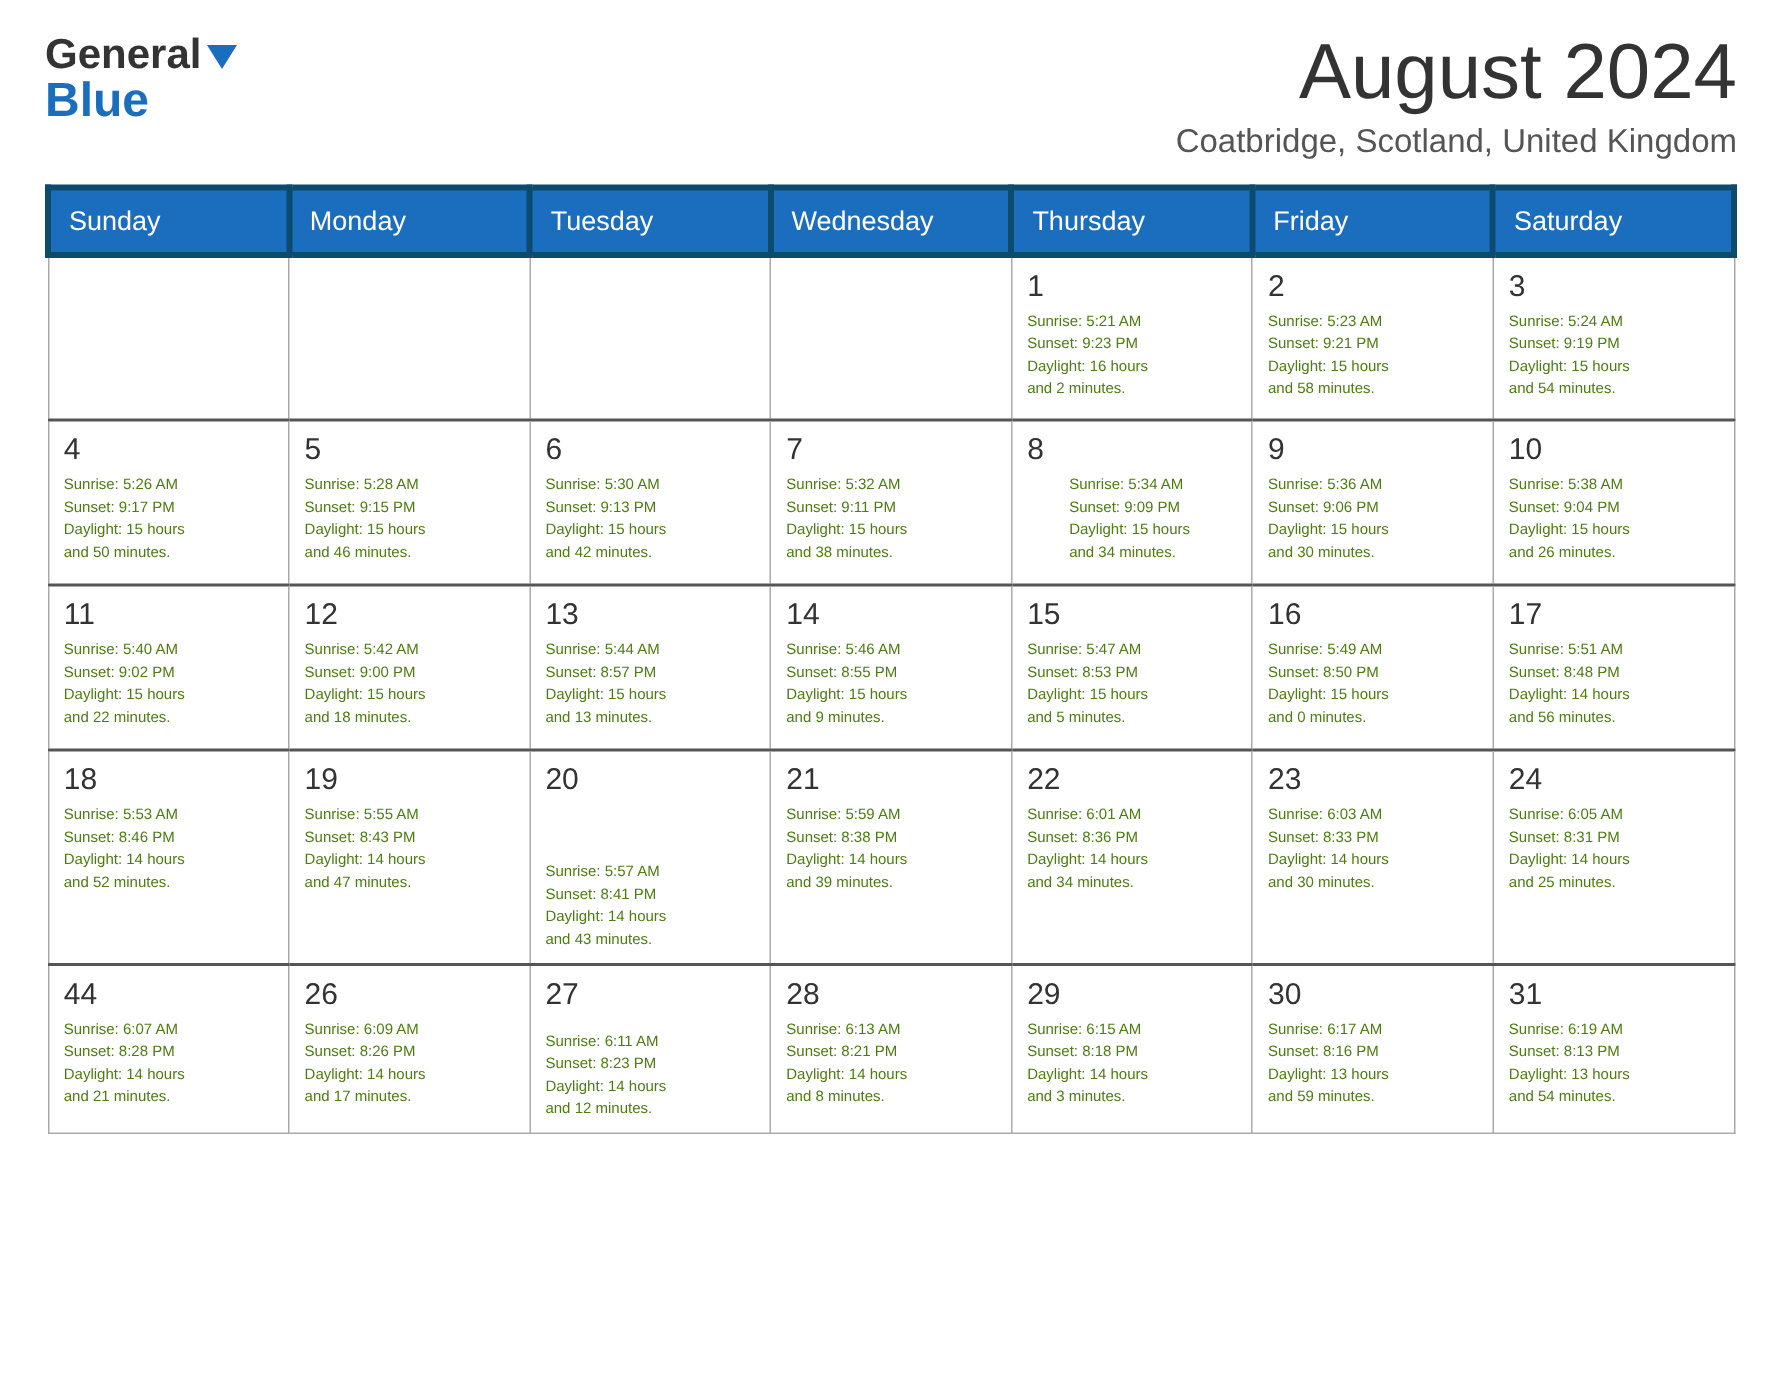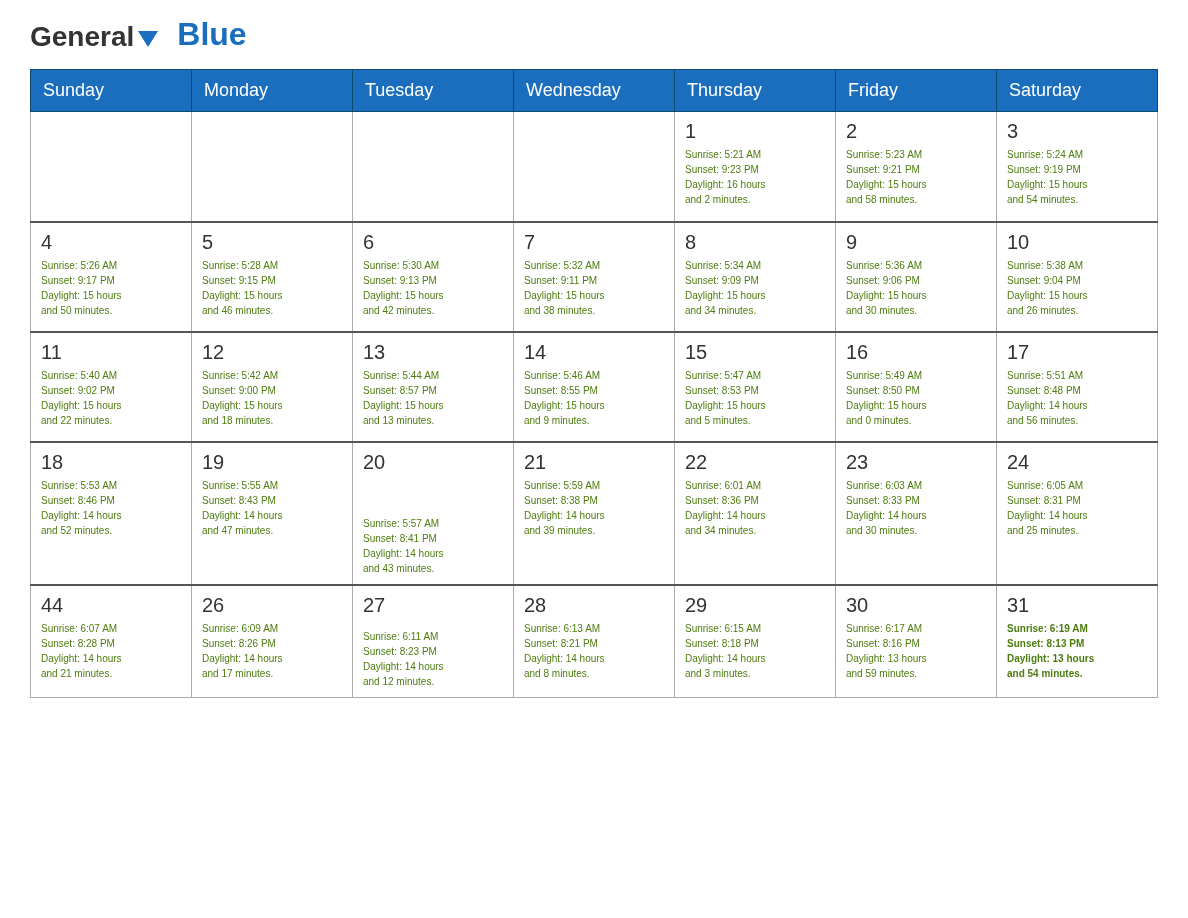--- a/index.html
+++ b/index.html
@@ -36,21 +36,21 @@
       border-collapse: collapse;
       border: 1px solid #888;
     }
     .calendar-table th {
       background-color: #1a6ebd;
       color: #fff;
       font-size: 18px;
       font-weight: normal;
       padding: 10px 12px;
       text-align: left;
-      border: 1px solid #0c4a6e;
+      border: 4px solid #0c4a6e;
     }
     .calendar-table td {
       vertical-align: top;
       padding: 8px 10px;
       border: 1px solid #aaa;
       width: 14.28%;
       height: 110px;
     }
     .day-number {
       font-size: 20px;
@@ -69,21 +69,21 @@
     tr td {
       background: #fff;
     }
     .calendar-table tbody tr:not(:last-child) td {
       border-bottom: 2px solid #555;
     }
 
     
     .logo-container {
       display: flex;
-      gap: 19px;
+      flex-direction: column;
     }
     .logo-top {
       display: flex;
       align-items: center;
     }
     .logo-general {
       font-size: 28px;
       font-weight: bold;
       color: #333;
     }
@@ -109,20 +109,22 @@
 
 <div class="header-area">
   <div class="logo-container">
     <div class="logo-top">
       <span class="logo-general">General</span>
       <span class="logo-triangle"></span>
     </div>
     <div class="logo-bottom">Blue</div>
   </div>
   <div class="title-area">
+    <div class="month-title">August 2024</div>
+    <div class="location-title">Coatbridge, Scotland, United Kingdom</div>
   </div>
 </div>
 
 <table class="calendar-table">
   <thead>
     <tr>
     <th>Sunday</th>
         <th>Monday</th>
         <th>Tuesday</th>
         <th>Wednesday</th>
@@ -183,21 +185,21 @@
         </td>
         <td>
           <div class="day-number">7</div>
           <div class="day-info" style="white-space: pre-line;">Sunrise: 5:32 AM
 Sunset: 9:11 PM
 Daylight: 15 hours
 and 38 minutes.</div>
         </td>
         <td>
           <div class="day-number">8</div>
-          <div class="day-info" style="white-space: pre-line;">Sunrise: 5:34 AM
+          <div class="day-info" style="white-space: pre-line; margin-left: 28px;">Sunrise: 5:34 AM
 Sunset: 9:09 PM
 Daylight: 15 hours
 and 34 minutes.</div>
         </td>
         <td>
           <div class="day-number">9</div>
           <div class="day-info" style="white-space: pre-line;">Sunrise: 5:36 AM
 Sunset: 9:06 PM
 Daylight: 15 hours
 and 30 minutes.</div>
@@ -350,20 +352,20 @@
         </td>
         <td>
           <div class="day-number">30</div>
           <div class="day-info" style="white-space: pre-line;">Sunrise: 6:17 AM
 Sunset: 8:16 PM
 Daylight: 13 hours
 and 59 minutes.</div>
         </td>
         <td>
           <div class="day-number">31</div>
-          <div class="day-info" style="white-space: pre-line; font-weight: bold;">Sunrise: 6:19 AM
+          <div class="day-info" style="white-space: pre-line;">Sunrise: 6:19 AM
 Sunset: 8:13 PM
 Daylight: 13 hours
 and 54 minutes.</div>
         </td>
       </tr>
     </tbody>
 </table>
 
 </body></html>

